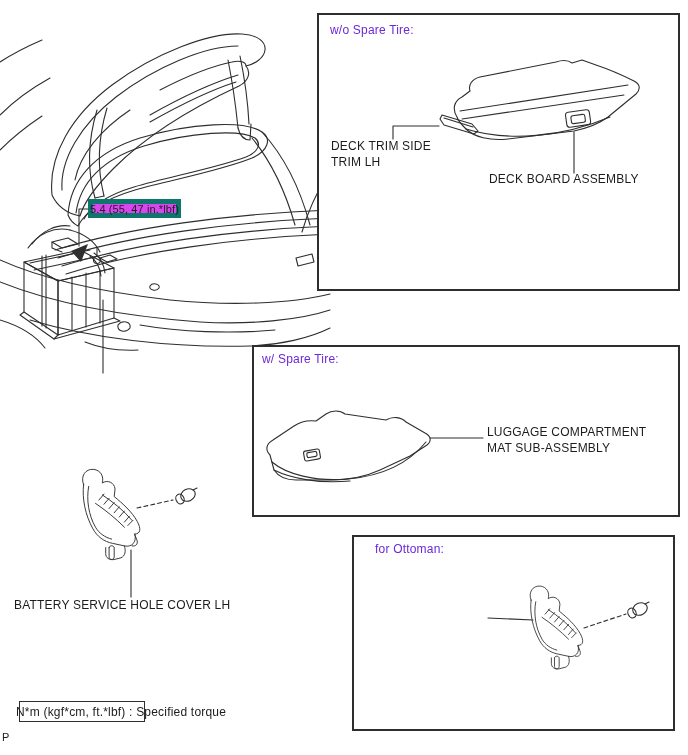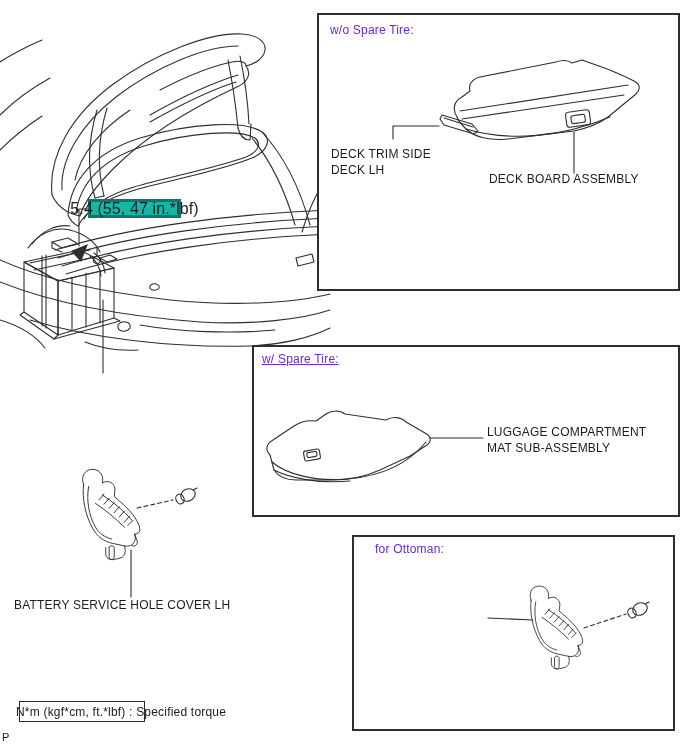--- a/index.html
+++ b/index.html
@@ -12,22 +12,22 @@
     position:absolute;font-size:12px;line-height:16px;color:#1c1c1c;
     white-space:nowrap;letter-spacing:0.2px;
   }
   .section-box{
     position:absolute;border:2px solid #2e2e2e;background:#ffffff;box-sizing:border-box;
   }
   .section-title{
     position:absolute;font-size:12px;color:#6d28d9;white-space:nowrap;letter-spacing:0.2px;
   }
   .callout-box{
-    position:absolute;border:3px solid #0f766e;background:#14b8a6;box-sizing:border-box;
-    font-size:16px;display:flex;align-items:center;justify-content:center;
+    position:absolute;border:5px solid #0f766e;background:#d946ef;box-sizing:border-box;
+    font-size:11px;display:flex;align-items:center;justify-content:center;
     white-space:nowrap;letter-spacing:0.1px;
   }
   .legend-box{
     position:absolute;border:1px solid #2e2e2e;background:transparent;box-sizing:border-box;
   }
   svg{position:absolute;overflow:visible;}
   svg path, svg ellipse, svg rect, svg line, svg circle{
     fill:none;stroke:#2e2e2e;stroke-width:1.1;stroke-linecap:round;stroke-linejoin:round;
   }
   .fill-dark{fill:#2e2e2e;stroke:none;}
@@ -181,30 +181,30 @@
 
     <g>
       <path d="M 64,60 L 94,69 L 100,76 L 96,79 L 66,70 L 62,64 Z"></path>
       <path d="M 66,63 L 95,72"></path>
     </g>
 
     <path d="M 15,84 L 15,71 L 61,71"></path>
     <path d="M 196,77 L 196,118"></path>
   </svg>
 
-  <div class="lbl" style="left:331px;top:138px;margin-top:8px;">
+  <div class="lbl" style="left:331px;top:138px;">
     <div>DECK TRIM SIDE</div>
-    <div>DECK LH</div>
+    <div>TRIM LH</div>
   </div>
   <div class="lbl" style="left:489px;top:171px;text-align:right;">
     <div>DECK BOARD ASSEMBLY</div>
   </div>
 
   <div class="section-box" style="left:252px;top:345px;width:428px;height:172px;"></div>
-  <div class="section-title" style="left:262px;top:352px;text-decoration:underline;">w/ Spare Tire:</div>
+  <div class="section-title" style="left:262px;top:352px;">w/ Spare Tire:</div>
 
   <svg class="abs" style="left:260px;top:400px;" width="230" height="95" viewBox="0 0 230 95">
     <g>
       <path d="M 10,55 C 5,50 6,44 13,40 L 34,26 C 40,22 48,20 56,21 L 66,14 C 72,10 80,10 85,14 L 126,20 C 133,16 141,17 146,22 L 165,33 C 171,36 172,41 167,45 L 150,56 L 120,70 C 105,77 88,80 70,80 L 36,80 C 26,80 18,76 14,70 Z"></path>
       <path d="M 12,62 C 26,74 55,82 88,79 C 122,76 148,64 166,42"></path>
       <path d="M 14,70 C 30,78 58,84 90,81"></path>
       <rect x="44" y="50" width="16" height="10" rx="2" transform="rotate(-10 52 55)"></rect>
       <rect x="47" y="52" width="10" height="5" rx="1.5" transform="rotate(-10 52 55)"></rect>
     </g>
     <path d="M 170,38 L 223,38"></path>

